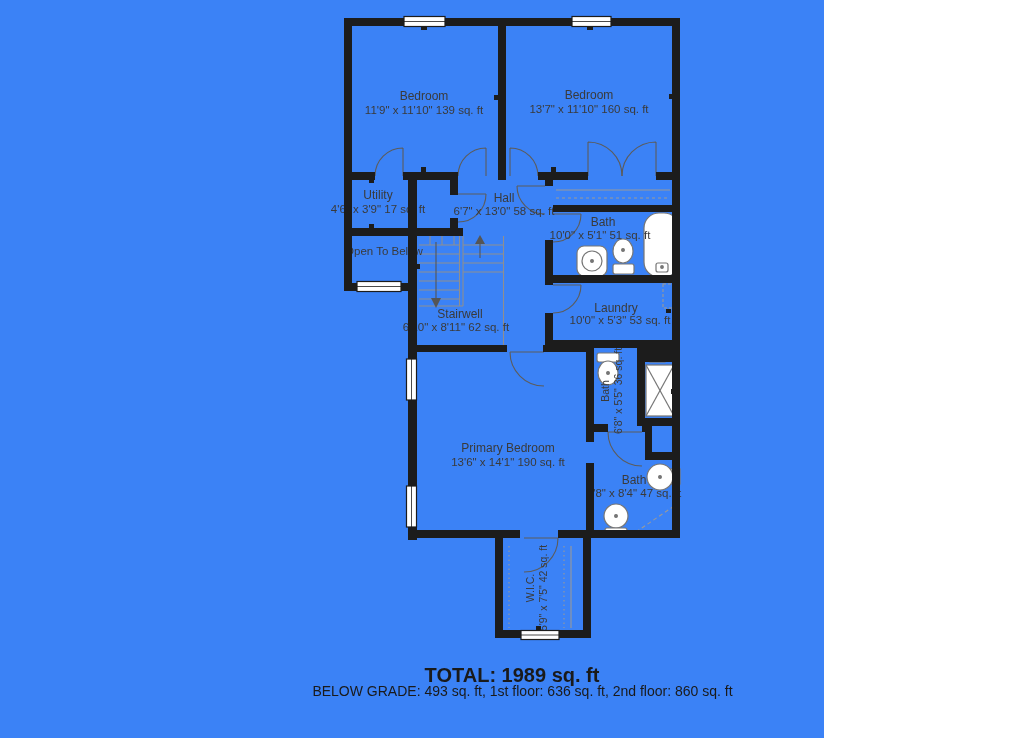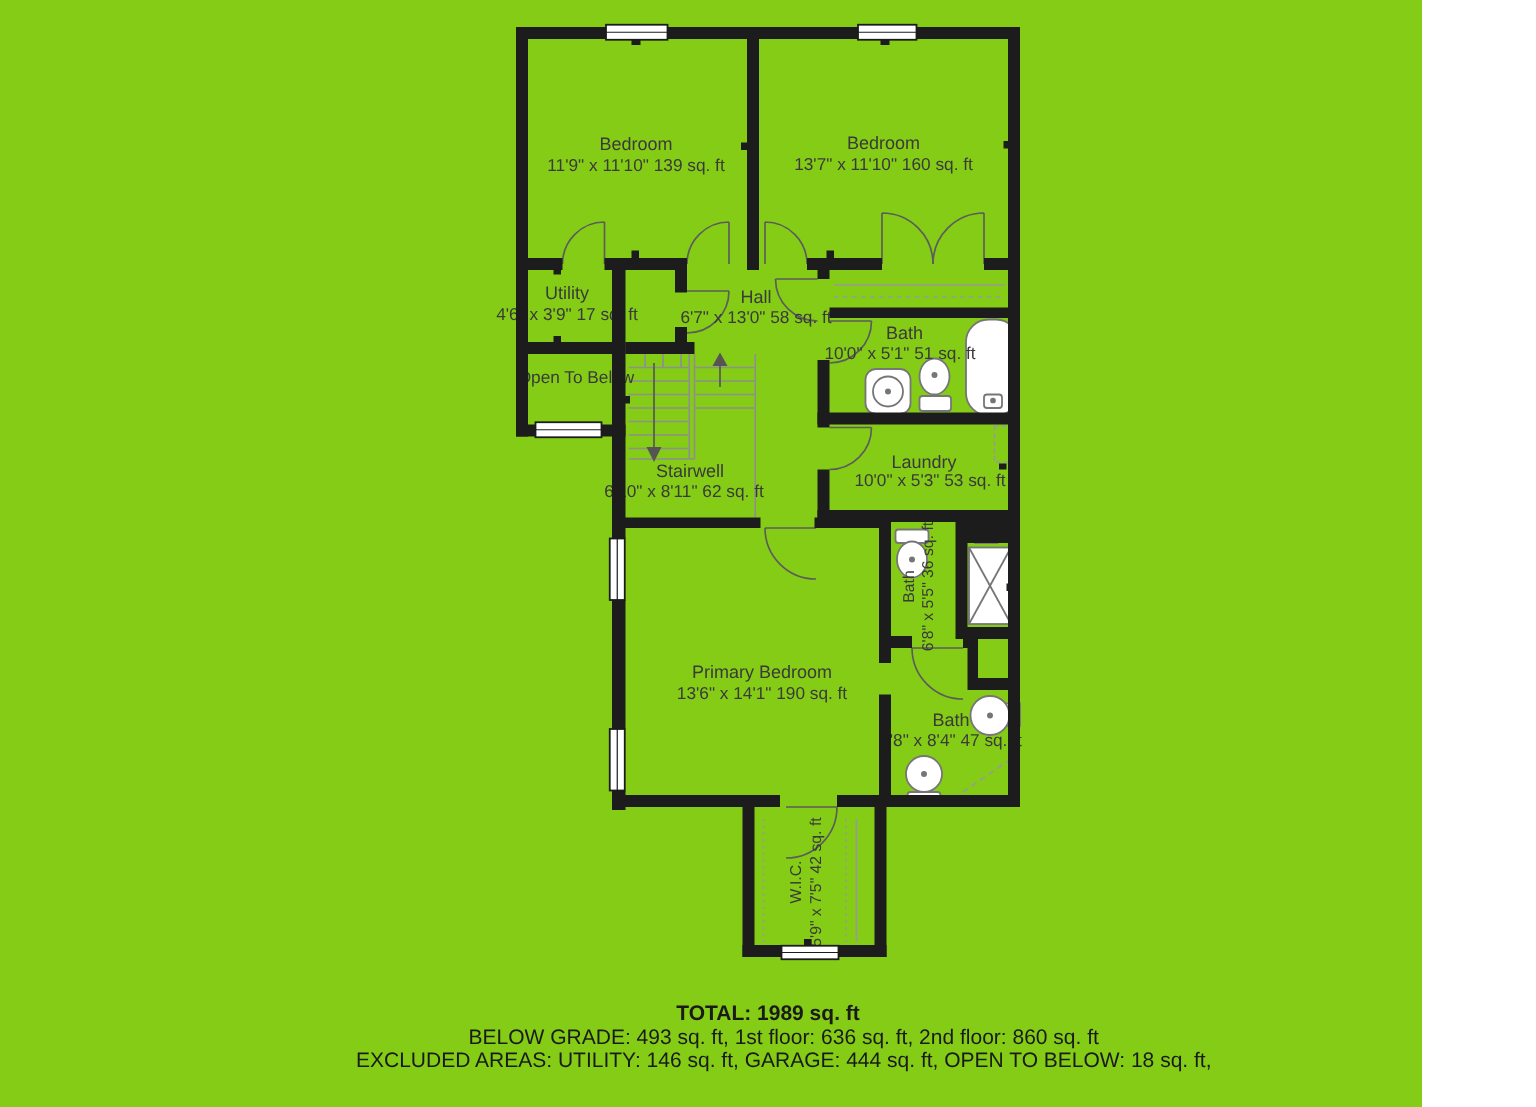--- a/index.html
+++ b/index.html
@@ -1,24 +1,24 @@
 <!DOCTYPE html>
 <html><head>
 <meta charset="utf-8">
 <style>
   html,body{margin:0;padding:0;background:#fff;}
-  #page{position:relative;width:948px;height:738px;background:#84cc16;overflow:hidden;
+  #page{position:relative;width:824px;height:738px;background:#3b82f6;overflow:hidden;
         font-family:"Liberation Sans", sans-serif;}
   svg{display:block;}
   svg text{font-family:"Liberation Sans", sans-serif;fill:#3a3a3a;}
   .room-name{font-size:12px;}
   .room-dims{font-size:11.5px;}
   .room-small{font-size:10.5px;}
   #summary{position:absolute;left:0;top:666px;width:1024px;text-align:center;color:#1a1a1a;}
-  #summary .total{font-weight:bold;font-size:14px;line-height:18px;}
+  #summary .total{font-weight:bold;font-size:20px;line-height:18px;}
   #summary .sline{font-size:14px;line-height:15px;padding-left:21px;}
 </style>
 </head>
 <body>
 
 <div id="page">
 <svg width="1024" height="660" viewBox="0 0 1024 660">
 
   <g stroke="#8f8f8f" stroke-width="1.1" fill="none">
     <line x1="430" y1="236" x2="430" y2="245"></line>
@@ -271,15 +271,14 @@
     <g>
           <rect x="521" y="630.5" width="38" height="9"></rect>
           <line x1="521" y1="635" x2="559" y2="635" stroke-width="0.8"></line>
         </g>
   </g>
 </svg>
 
   <div id="summary">
     <div class="total">TOTAL: 1989 sq. ft</div>
     <div class="sline">BELOW GRADE: 493 sq. ft, 1st floor: 636 sq. ft, 2nd floor: 860 sq. ft</div>
-    <div class="sline">EXCLUDED AREAS: UTILITY: 146 sq. ft, GARAGE: 444 sq. ft, OPEN TO BELOW: 18 sq. ft,</div>
   </div>
 </div>
 
 </body></html>

